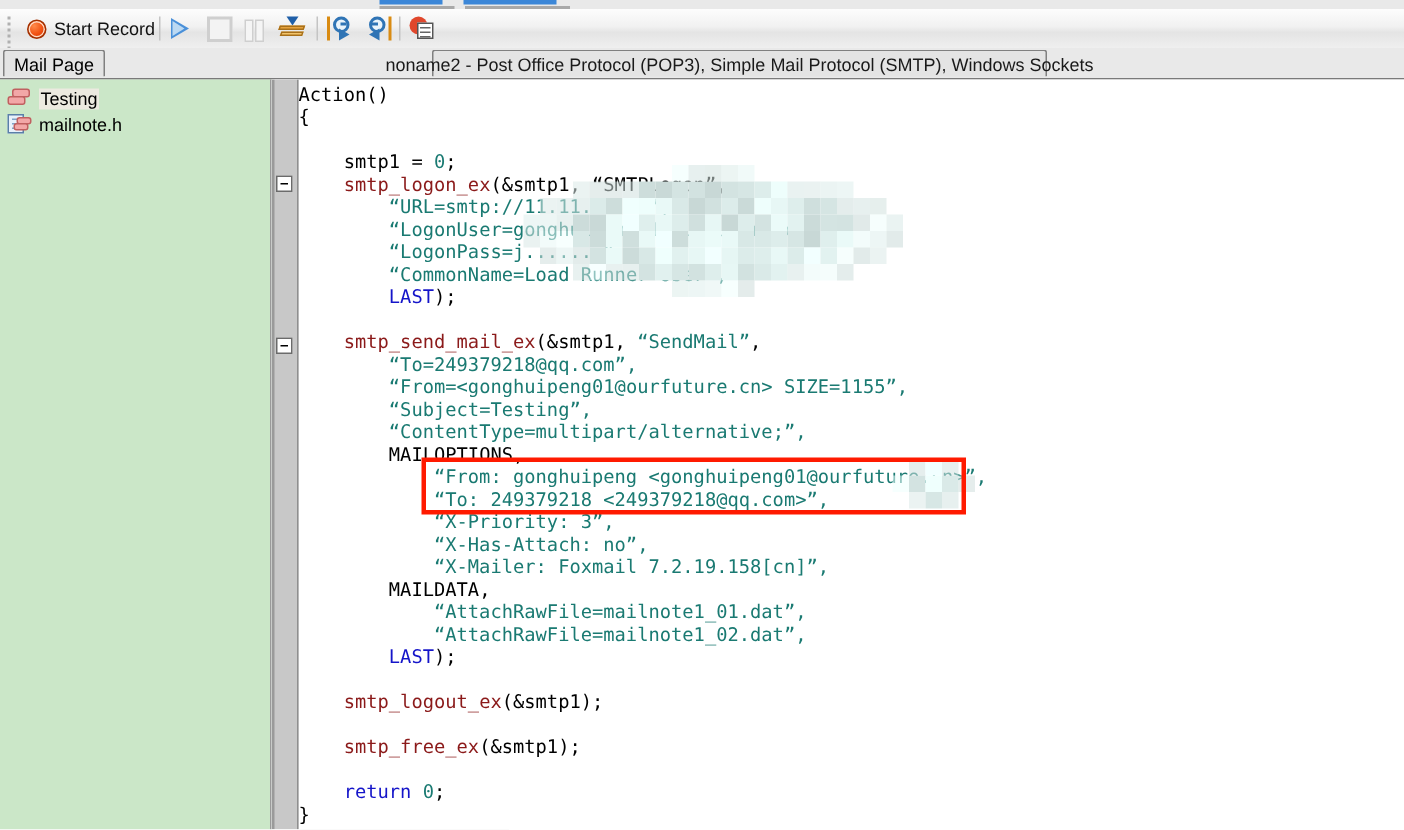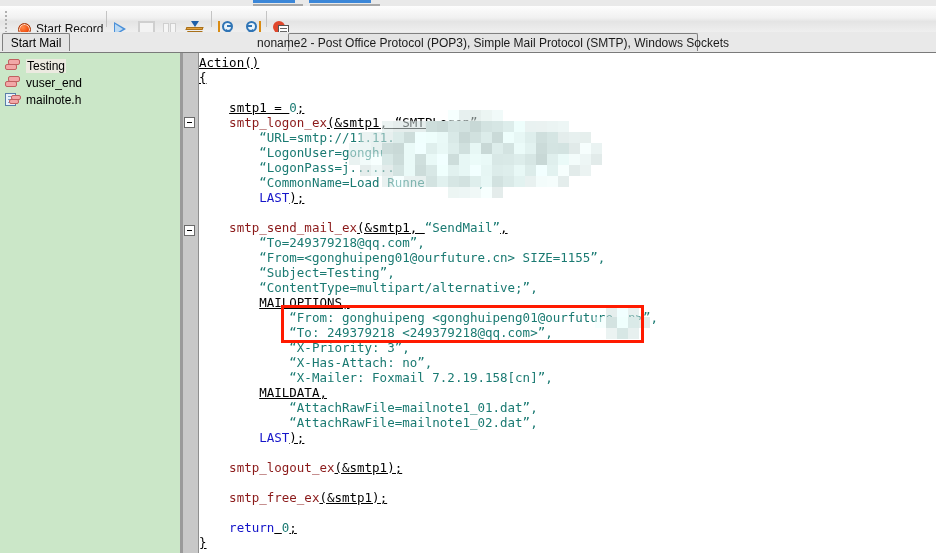--- a/index.html
+++ b/index.html
@@ -17,21 +17,21 @@
   .strip-seg{position:absolute;top:0;height:3px;background:#3c87d8;}
   .strip-grey{position:absolute;top:4px;height:2px;background:#a9a9a9;}
 
   
   .toolbar{position:absolute;left:0;top:6px;width:936px;height:26px;
     background:linear-gradient(to bottom,#fdfdfd 0%,#f1f1f1 45%,#e4e4e4 60%,#efefef 100%);
     border-bottom:1px solid #b8b8b8;}
   .grip{position:absolute;left:5px;top:5px;width:3px;height:16px;}
   .grip i{display:block;width:2px;height:2px;background:#b0b0b0;margin-bottom:2px;}
 
-  .tb-item{position:absolute;top:13px;height:20px;display:flex;align-items:center;}
+  .tb-item{position:absolute;top:3px;height:20px;display:flex;align-items:center;}
   .tb-rec{left:14px;padding:0 4px;}
   .rec-dot{width:11px;height:11px;border-radius:50%;background:radial-gradient(circle at 35% 30%,#ff8a4a 0%,#f04e10 55%,#c03000 100%);border:1px solid #a33000;box-shadow:0 0 0 1px #ffd9c2 inset;}
   .rec-label{margin-left:5px;font-size:12px;color:#111;font-family:"Liberation Sans",sans-serif;white-space:nowrap;}
 
   .tb-sep{position:absolute;top:5px;width:1px;height:16px;background:#c4c4c4;}
   .play-wrap{position:relative;width:16px;height:16px;}
   .play-wrap:before{content:"";position:absolute;left:2px;top:1px;width:0;height:0;
      border-top:7px solid transparent;border-bottom:7px solid transparent;border-left:12px solid #4a90d9;}
   .play-wrap:after{content:"";position:absolute;left:3px;top:3px;width:0;height:0;
      border-top:5px solid transparent;border-bottom:5px solid transparent;border-left:8px solid #bcd9f2;}
@@ -97,21 +97,21 @@
   .fold:after{content:"";position:absolute;left:2px;top:4px;width:5px;height:1px;background:#000;}
 
   .code{position:absolute;left:18px;top:0;width:737px;height:500px;
     font-family:"DejaVu Sans Mono","Liberation Mono",monospace;font-size:12.5px;line-height:15px;
     color:#000;white-space:pre;padding-top:2px;}
   .ln{height:15px;}
   .c-fn{color:#8b1a1a;}
   .c-str{color:#1a7a72;}
   .c-kw{color:#1515c9;}
   .c-num{color:#1a7a72;}
-  .c-plain{color:#000;text-decoration:underline;}
+  .c-plain{color:#000;}
 
   
   .blur{position:absolute;pointer-events:none;}
   .mz{position:absolute;}
 
   .redbox{position:absolute;border:3px solid #ff1a00;box-sizing:border-box;pointer-events:none;}
 </style>
 </head>
 <body>
 
@@ -186,42 +186,35 @@
             <i></i>
             <i></i>
             <i></i>
           </i>
       </span>
     </div>
   </div>
 
   <div class="tabbar">
     <div class="tab" style="left:2px;width:68px;">
-      <span>Start Mail</span>
+      <span>Mail Page</span>
     </div>
     <div class="tab dim" style="left:288px;width:410px;">
       <span>noname2 - Post Office Protocol (POP3), Simple Mail Protocol (SMTP), Windows Sockets</span>
     </div>
   </div>
 
   <div class="pane-left">
     <div class="tree">
       <div class="tree-row sel">
         <span class="ic-brick">
             <i class="b1"></i>
             <i class="b2"></i>
           </span>
         <span class="tree-lbl">Testing</span>
-      </div>
-      <div class="tree-row">
-        <span class="ic-brick">
-            <i class="b1"></i>
-            <i class="b2"></i>
-          </span>
-        <span class="tree-lbl">vuser_end</span>
       </div>
       <div class="tree-row">
         <span class="ic-file">
             <i class="pg">
               <i></i>
               <i></i>
               <i></i>
             </i>
             <i class="b1"></i>
             <i class="b2"></i>

